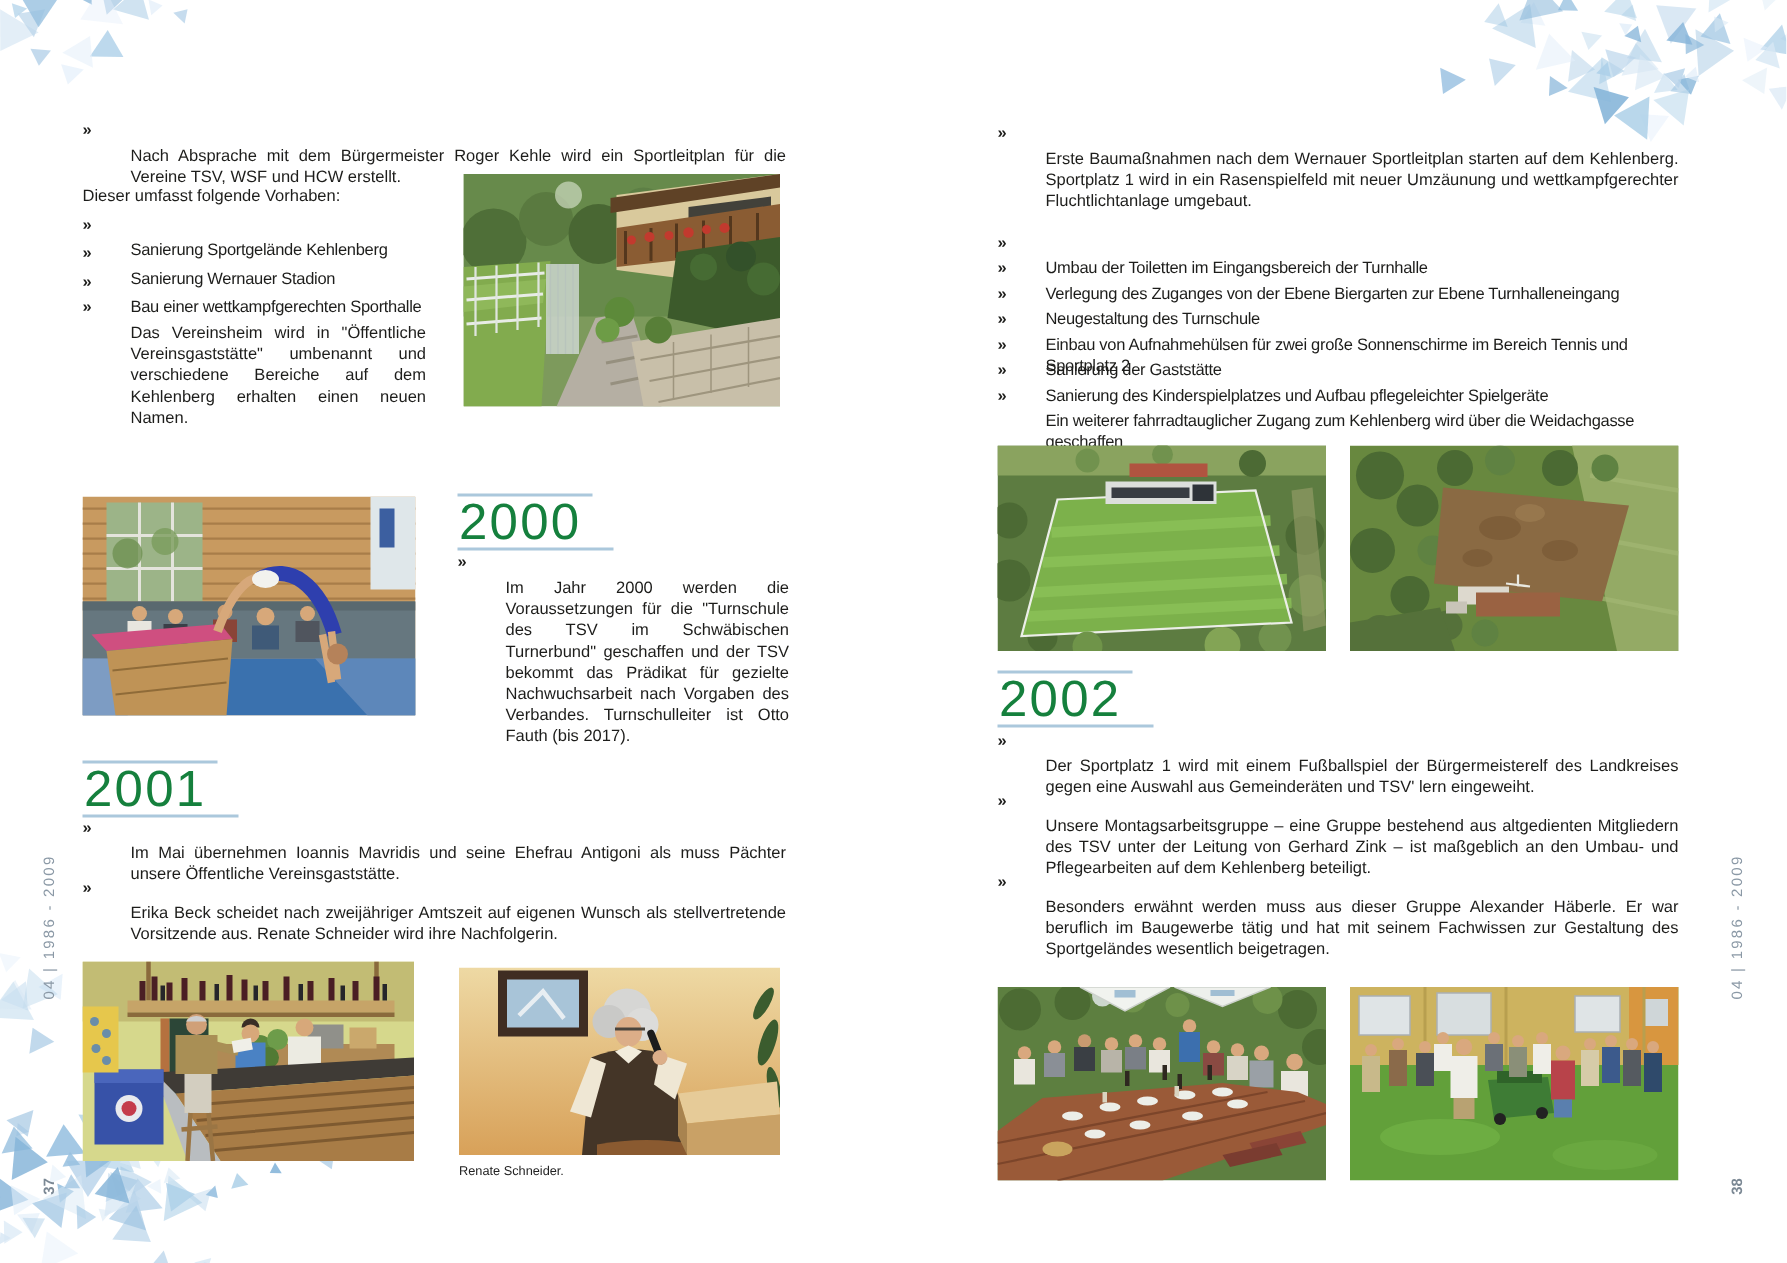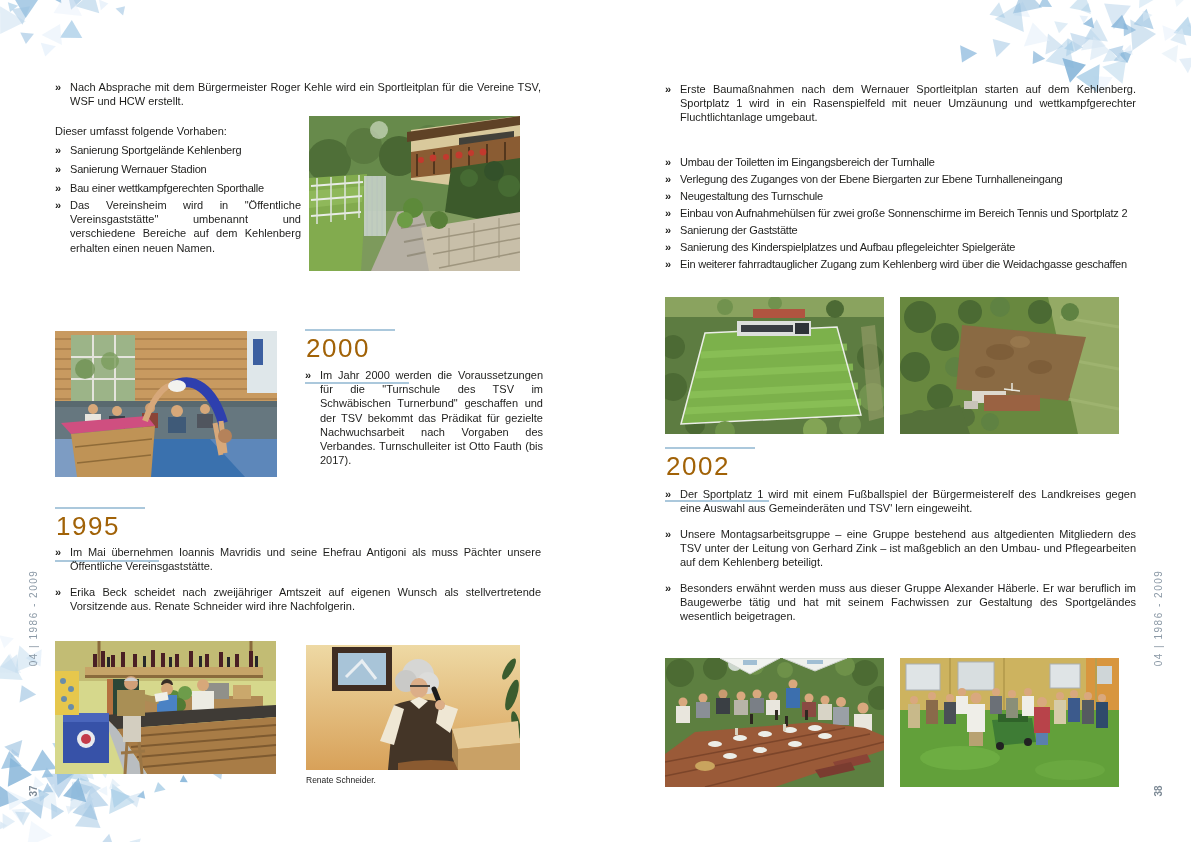--- a/index.html
+++ b/index.html
@@ -4,29 +4,29 @@
 <style>
   html,body{margin:0;padding:0;background:#ffffff;}
   .spread{
     position:relative;width:1191px;height:842px;background:#fff;overflow:hidden;
     font-family:"Liberation Sans",sans-serif;color:#1d1d1b;font-size:11px;line-height:14.2px;
   }
   .abs{position:absolute;}
   #decor{position:absolute;left:0;top:0;pointer-events:none;}
   .row{position:absolute;display:flex;align-items:flex-start;}
   .bm{width:15px;flex:none;font-weight:700;}
-  .row p{margin:0;flex:1;}
+  .row p{margin:17px;flex:1;}
   .jt{text-align:justify;}
   .li p{letter-spacing:-0.2px;}
   .bold-line{font-weight:700;}
   .year-head{position:absolute;}
   .year-head .rule{height:2px;background:#abc8dc;}
   .year-head .rule-top{width:90px;margin-bottom:3px;}
   .year-head .rule-bottom{width:104px;}
-  .year-head .year{font-size:26px;line-height:28px;color:#a16207;letter-spacing:1.5px;padding:0 0 20px 1px;}
+  .year-head .year{font-size:34px;line-height:28px;color:#15803d;letter-spacing:1.5px;padding:0 0 3px 1px;}
   .photo{position:absolute;display:block;}
   .caption{position:absolute;font-size:8.5px;font-weight:400;color:#222;}
   .margin-label{
     position:absolute;height:12px;font-size:10px;letter-spacing:1.5px;color:#8b99a6;
     text-align:center;transform:rotate(-90deg);white-space:nowrap;
   }
   .page-num{
     position:absolute;height:12px;width:20px;font-size:10px;font-weight:700;color:#7b8894;
     text-align:center;transform:rotate(-90deg);
   }
@@ -304,21 +304,21 @@
     <path d="M20,116 L97,108 M22,132 L96,124" stroke="#8f6b38" stroke-width="1.5"></path>
     <path d="M90,90 C100,62 112,52 120,55" stroke="#d7a87a" stroke-width="6" fill="none"></path>
     <path d="M118,55 C138,44 158,58 168,92" stroke="#2e3fae" stroke-width="10" fill="none"></path>
     <ellipse cx="122" cy="55" rx="9" ry="6" fill="#f2f2ee"></ellipse>
     <path d="M166,90 L170,122 M160,92 L166,124" stroke="#d7a87a" stroke-width="5"></path>
     <circle cx="170" cy="105" r="7" fill="#b5825a"></circle>
   </svg>
 
   <div class="year-head" style="left:55px;top:507px">
     <div class="rule rule-top"></div>
-    <div class="year">1995</div>
+    <div class="year">2001</div>
     <div class="rule rule-bottom"></div>
   </div>
 
   <div class="row" style="left:55px;top:545px;width:486px">
     <span class="bm">»</span>
     <p class="jt">Im Mai übernehmen Ioannis Mavridis und seine Ehefrau Antigoni als muss Pächter unsere Öffentliche Vereinsgaststätte.</p>
   </div>
   <div class="row" style="left:55px;top:585px;width:486px">
     <span class="bm">»</span>
     <p class="jt">Erika Beck scheidet nach zweijähriger Amtszeit auf eigenen Wunsch als stellvertretende Vorsitzende aus. Renate Schneider wird ihre Nachfolgerin.</p>

